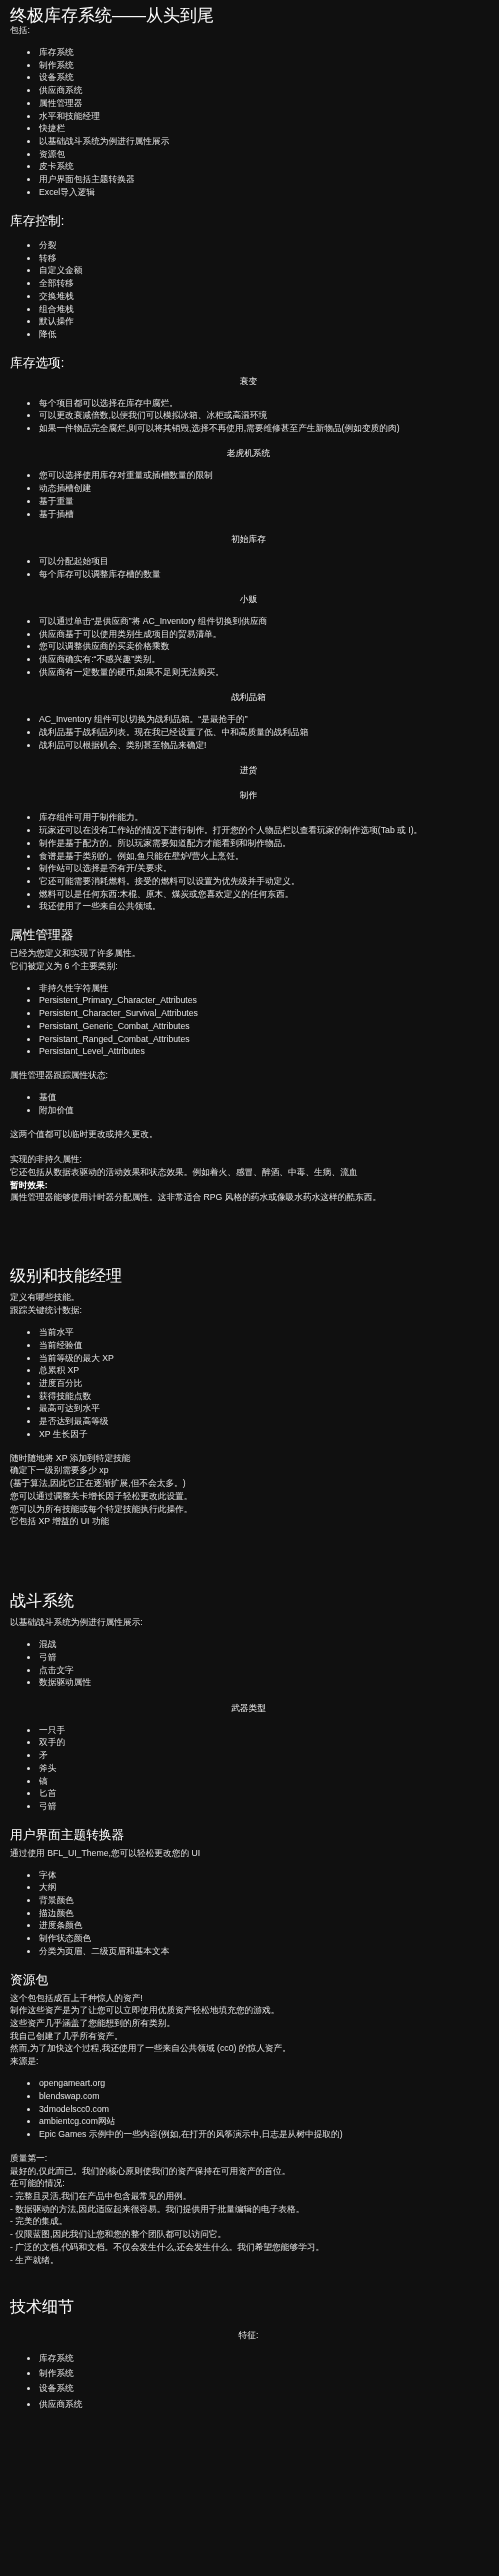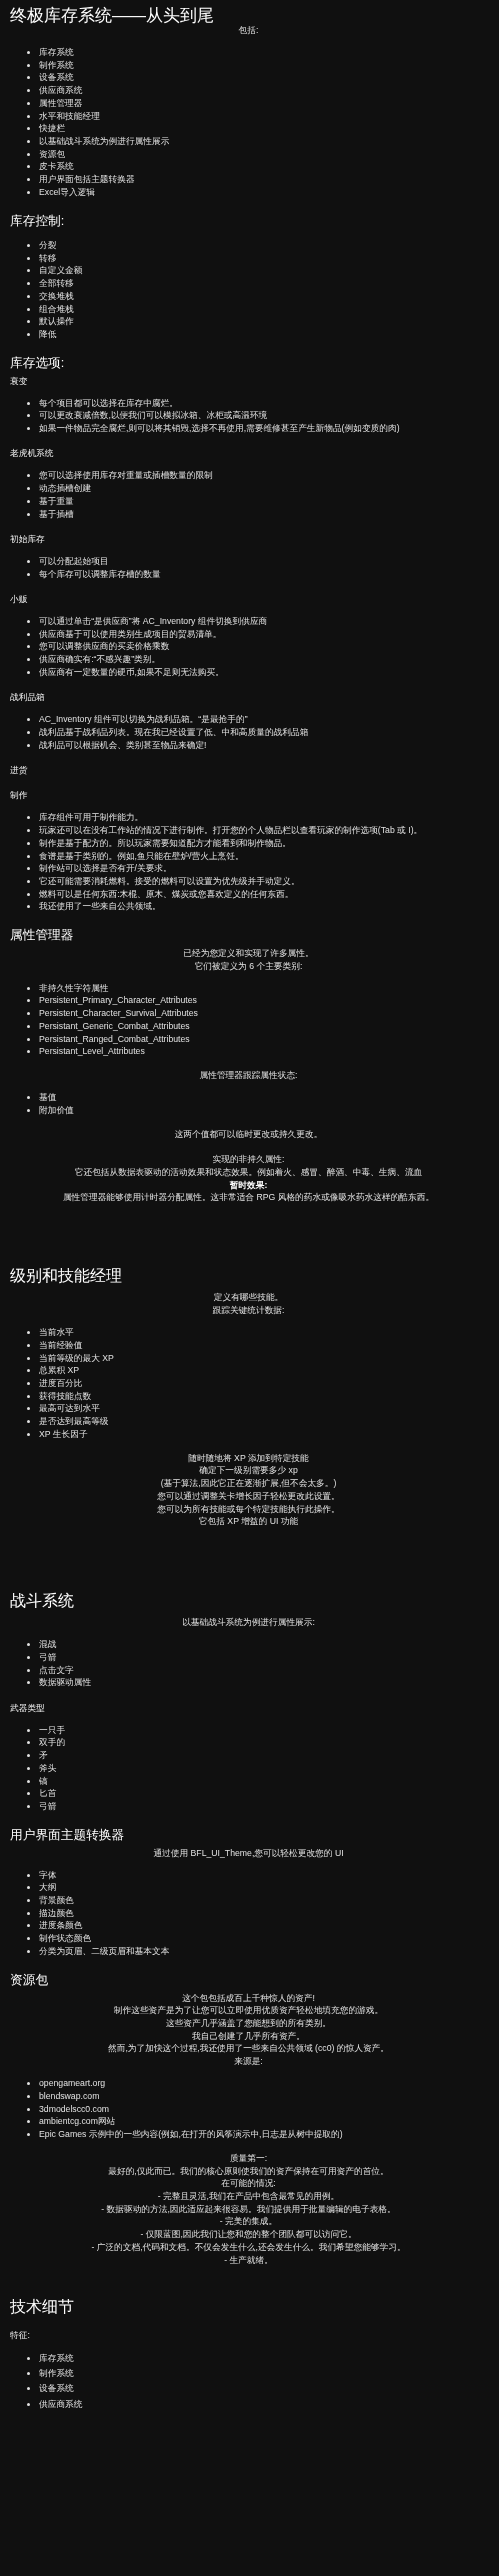--- a/index.html
+++ b/index.html
@@ -30,26 +30,26 @@
     line-height: 18px;
   }
   .section-h.big {
     font-size: 16px;
     margin: 22.6px 0 6.7px 0;
   }
   .sub-h {
     color: #f2f2f2;
     margin: 12.7px 0 0 0;
     line-height: 12.7px;
+    text-align: center;
   }
   .p-line {
     margin: 0;
     line-height: 12.7px;
     color: #e2e2e2;
-    text-align: center;
   }
   .p-line.bold { font-weight: 700; color: #ffffff; }
   ul.blist {
     margin: 9.3px 0 11.3px 0;
     padding: 0 0 0 29px;
     list-style: disc;
   }
   ul.blist li {
     line-height: 12.7px;
     color: #e2e2e2;

